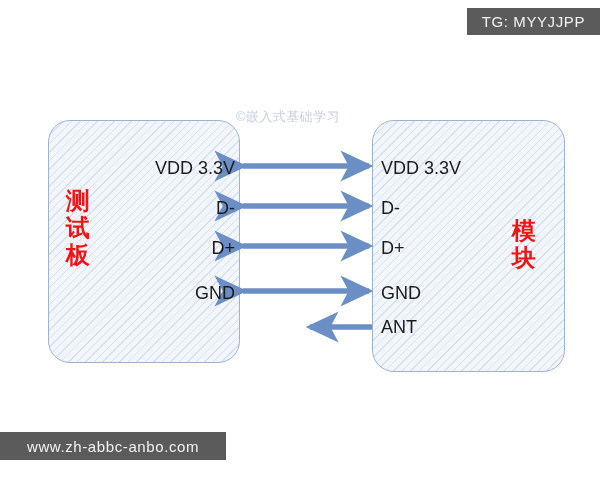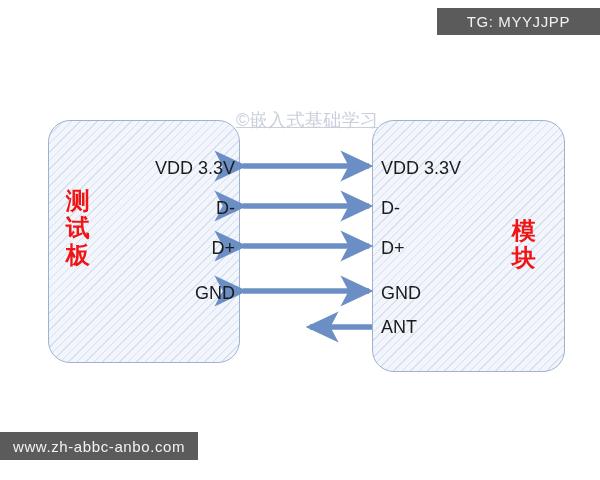--- a/index.html
+++ b/index.html
@@ -81,47 +81,46 @@
     white-space: nowrap;
   }
   .pin-label.left  { text-align: right;  right: 365px; }
   .pin-label.right { text-align: left;   left: 381px; }
 
   
   #center-watermark {
     position: absolute;
     left: 236px;
     top: 108px;
-    font-size: 18px;
+    font-size: 13px;
     color: #c8cfdb;
     white-space: nowrap;
     letter-spacing: 0.4px;
-    text-decoration: underline;
   }
   .corner-badge {
     position: absolute;
     background: #5b5b5b;
     color: #f2f2f2;
     font-size: 15px;
     letter-spacing: 0.6px;
     white-space: nowrap;
     display: flex;
     align-items: center;
   }
   #tg-badge {
     right: 0;
     top: 8px;
     height: 27px;
-    padding: 0 30px;
+    padding: 0 15px;
   }
   #site-badge {
     left: 0;
     bottom: 20px;
     height: 28px;
-    padding: 0 13px;
+    padding: 0 27px;
   }
 </style>
 </head>
 <body>
 
 <div class="stage">
 
   <div class="box" id="left-box"></div>
   <div class="box" id="right-box"></div>
 

